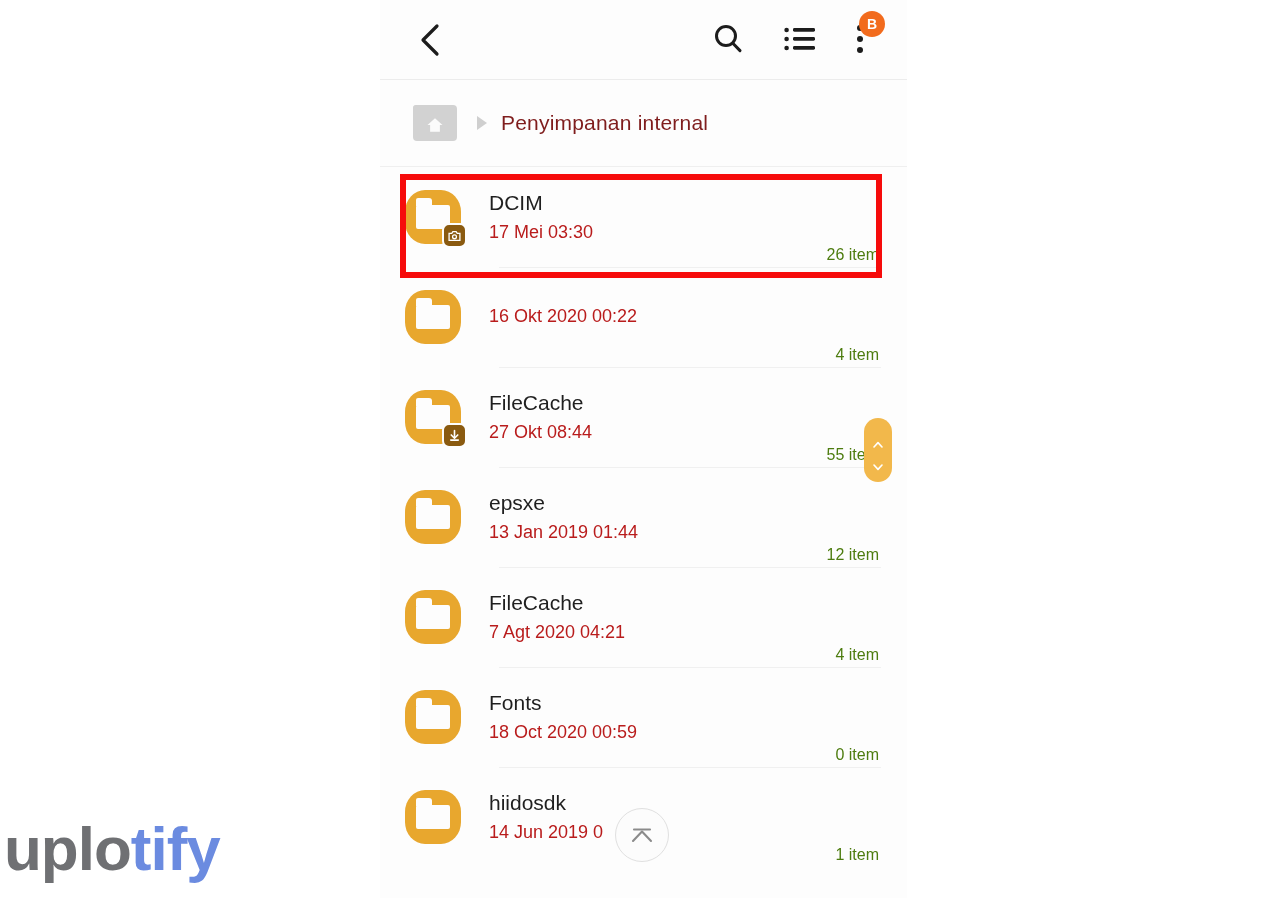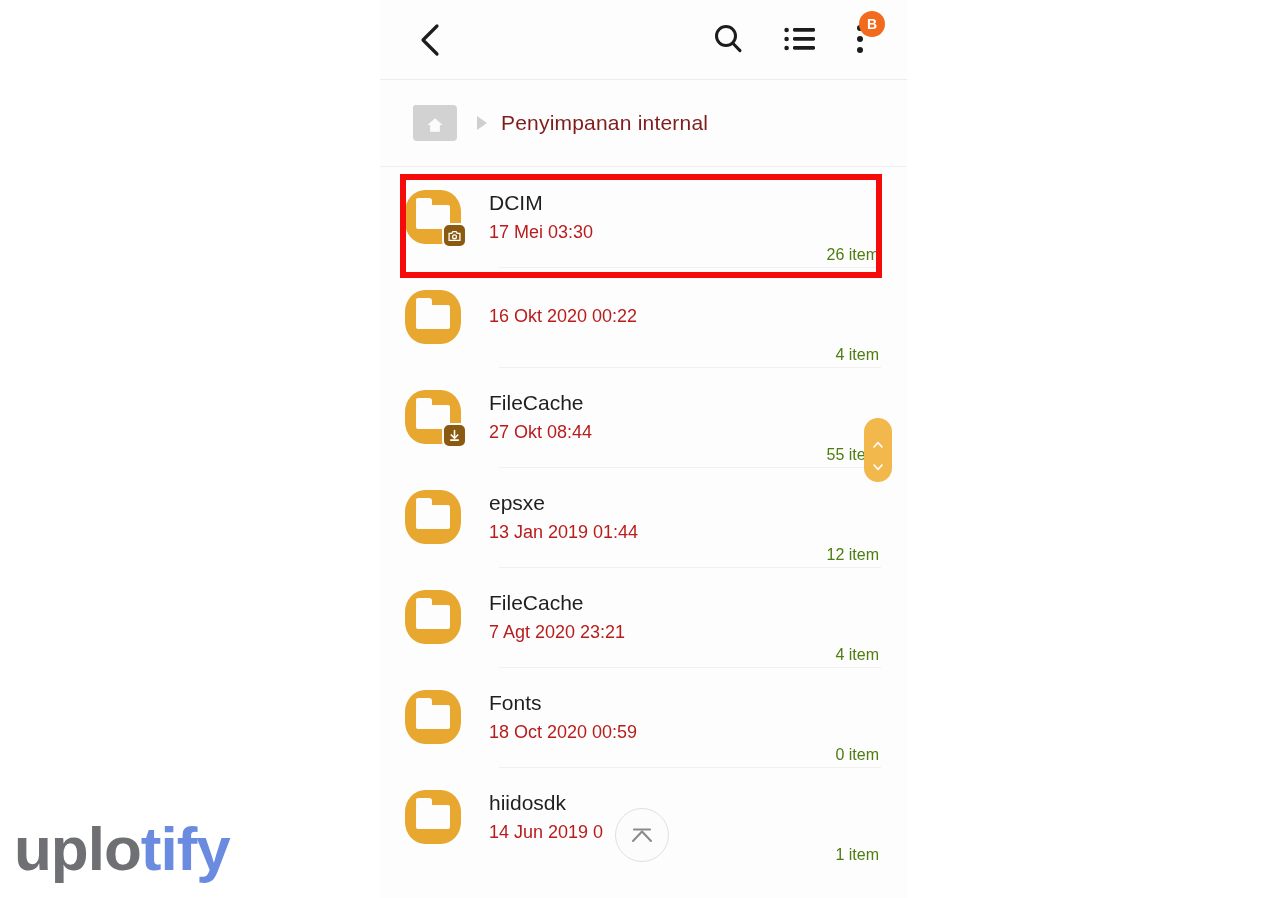--- a/index.html
+++ b/index.html
@@ -286,21 +286,21 @@
     display: flex;
     align-items: center;
     justify-content: center;
     z-index: 8;
     cursor: pointer;
   }
 
   
   #watermark {
     position: absolute;
-    left: 14px;
+    left: 4px;
     bottom: 18px;
     font-size: 62px;
     font-weight: bold;
     letter-spacing: -1px;
     line-height: 1;
     z-index: 9;
     user-select: none;
   }
   #watermark .wm-a { color: #6f7073; }
   #watermark .wm-b { color: #6b8be0; }
@@ -426,21 +426,21 @@
         <div class="row-count">12 item</div>
       </div>
 
       <div class="row">
         <div class="folder">
           <div class="sq"></div>
             <div class="cut"></div>
         </div>
         <div class="row-text">
           <div class="row-name">FileCache</div>
-          <div class="row-date">7 Agt 2020 23:21</div>
+          <div class="row-date">7 Agt 2020 04:21</div>
         </div>
         <div class="row-count">4 item</div>
       </div>
 
       <div class="row">
         <div class="folder">
           <div class="sq"></div>
             <div class="cut"></div>
         </div>
         <div class="row-text">

